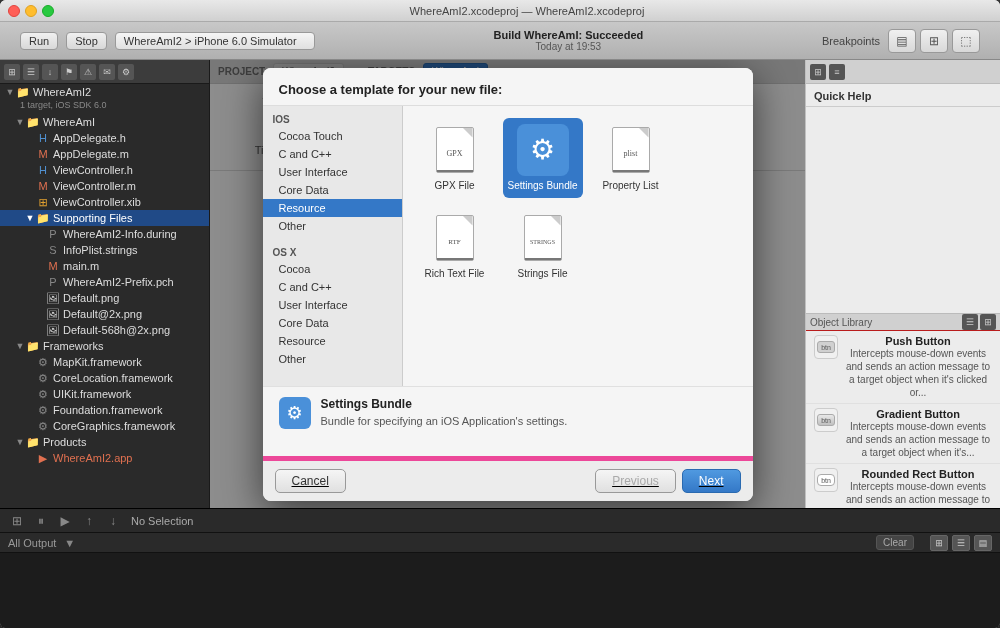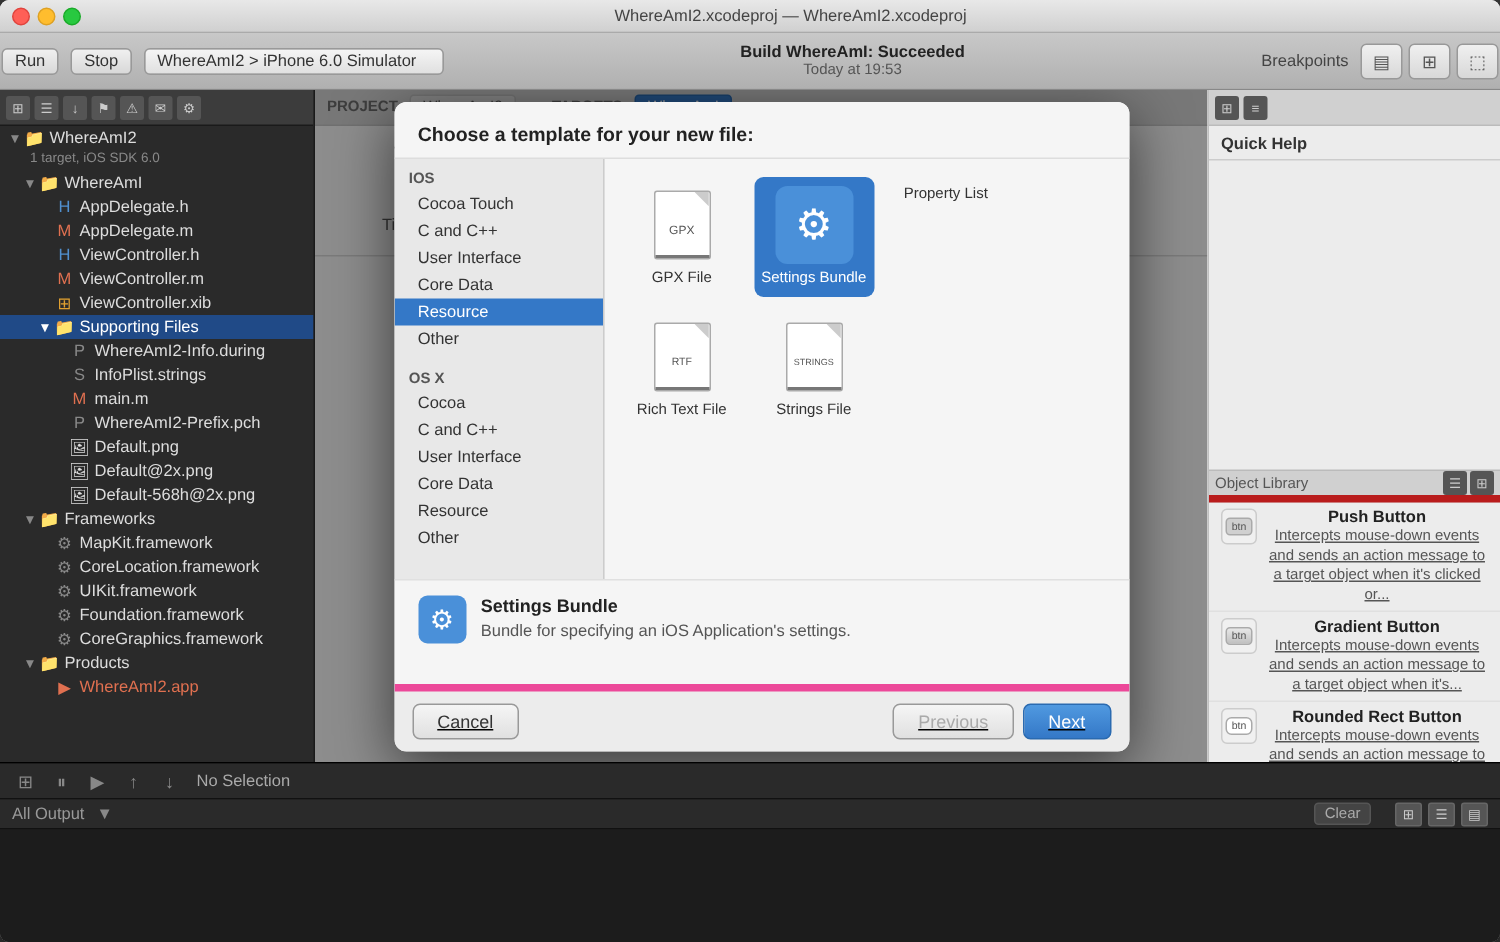--- a/index.html
+++ b/index.html
@@ -45,21 +45,21 @@
     }
     .tl-close { background: #ff5f57; border: 1px solid #e0443e; }
     .tl-min { background: #ffbd2e; border: 1px solid #dea123; }
     .tl-max { background: #28c940; border: 1px solid #1aab29; }
 
     .toolbar {
       height: 38px;
       background: linear-gradient(to bottom, #c8c8c8, #b0b0b0);
       display: flex;
       align-items: center;
-      padding: 0 1px;
+      padding: 0 20px;
       border-bottom: 1px solid #888;
       flex-shrink: 0;
       gap: 8px;
     }
     .toolbar-btn {
       background: linear-gradient(to bottom, #f0f0f0, #d8d8d8);
       border: 1px solid #999;
       border-radius: 4px;
       padding: 2px 8px;
       font-size: 11px;
@@ -215,21 +215,21 @@
     .object-lib-section {
       border-top: 1px solid #bbb;
       flex: 1;
       overflow: hidden;
       display: flex;
       flex-direction: column;
     }
     .object-lib-toolbar {
       height: 24px;
       background: #d0d0d0;
-      border-bottom: 5px solid #b91c1c;
+      border-bottom: 1px solid #b91c1c;
       display: flex;
       align-items: center;
       padding: 0 4px;
       gap: 3px;
       font-size: 10px;
       color: #555;
     }
     .object-lib-item {
       display: flex;
       align-items: flex-start;
@@ -242,21 +242,21 @@
       background: #f0f0f0;
       border: 1px solid #ccc;
       border-radius: 4px;
       flex-shrink: 0;
       display: flex; align-items: center; justify-content: center;
       font-size: 10px;
       color: #555;
     }
     .obj-text { flex: 1; text-align: center; }
     .obj-title { font-size: 11px; font-weight: bold; color: #222; }
-    .obj-desc { font-size: 10px; color: #555; line-height: 1.3; text-decoration: underline; }
+    .obj-desc { font-size: 10px; color: #555; line-height: 1.3; }
 
     
     .bottom-area {
       height: 120px;
       background: #1a1a1a;
       border-top: 1px solid #000;
       display: flex;
       flex-direction: column;
     }
     .bottom-toolbar {
@@ -425,20 +425,21 @@
     .file-icon-base {
       width: 38px; height: 46px;
       background: white;
       border: 1px solid #aaa;
       border-radius: 2px;
       position: relative;
       display: flex; align-items: center; justify-content: center;
       font-size: 8px;
       color: #555;
       flex-direction: column;
+      font-family: Liberation Serif, serif;
     }
     .file-icon-base::before {
       content: '';
       position: absolute;
       top: 0; right: 0;
       width: 10px; height: 10px;
       background: #ccc;
       clip-path: polygon(0 0, 100% 100%, 100% 0);
     }
     .file-icon-label {
@@ -829,20 +830,26 @@
                 </div>
 
                 <div class="template-item selected">
                   <div class="template-icon">
                     <div class="icon-settings"></div>
                   </div>
                   <span class="template-label">Settings Bundle</span>
                 </div>
 
                 <div class="template-item">
+                  <div class="template-icon">
+                    <div class="file-icon-base">
+                      <span style="font-size:8px;color:#555;margin-top:8px;">plist</span>
+                      <div class="file-icon-label"></div>
+                    </div>
+                  </div>
                   <span class="template-label">Property List</span>
                 </div>
 
                 <div class="template-item">
                   <div class="template-icon">
                     <div class="file-icon-base">
                       <span style="font-size:7px;color:#555;margin-top:8px;">RTF</span>
                       <div class="file-icon-label"></div>
                     </div>
                   </div>

